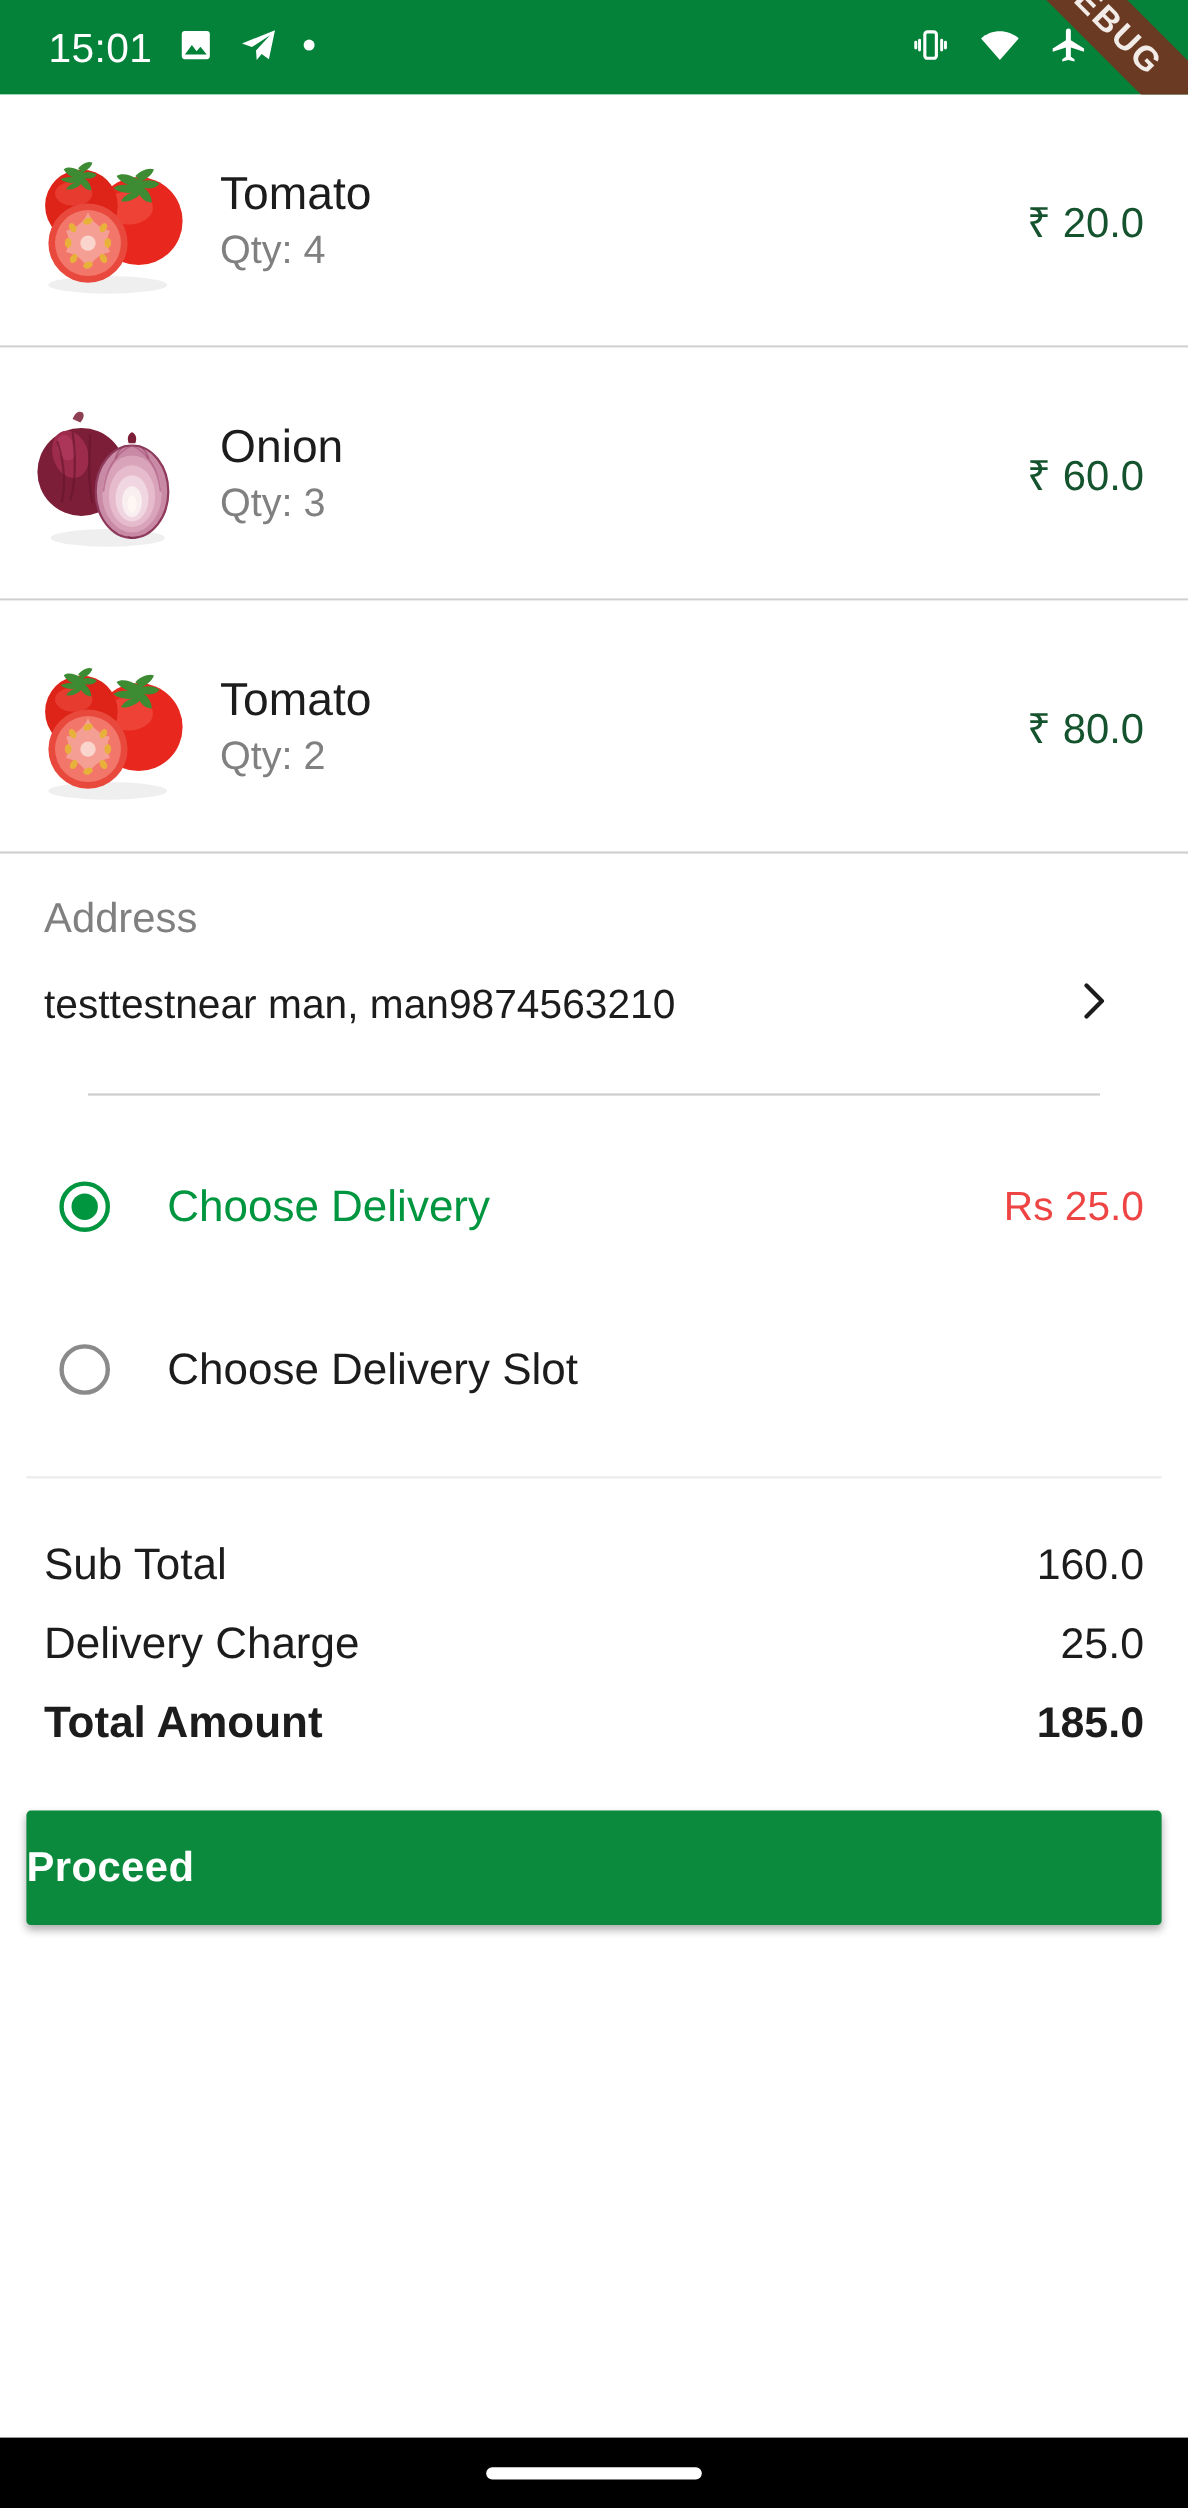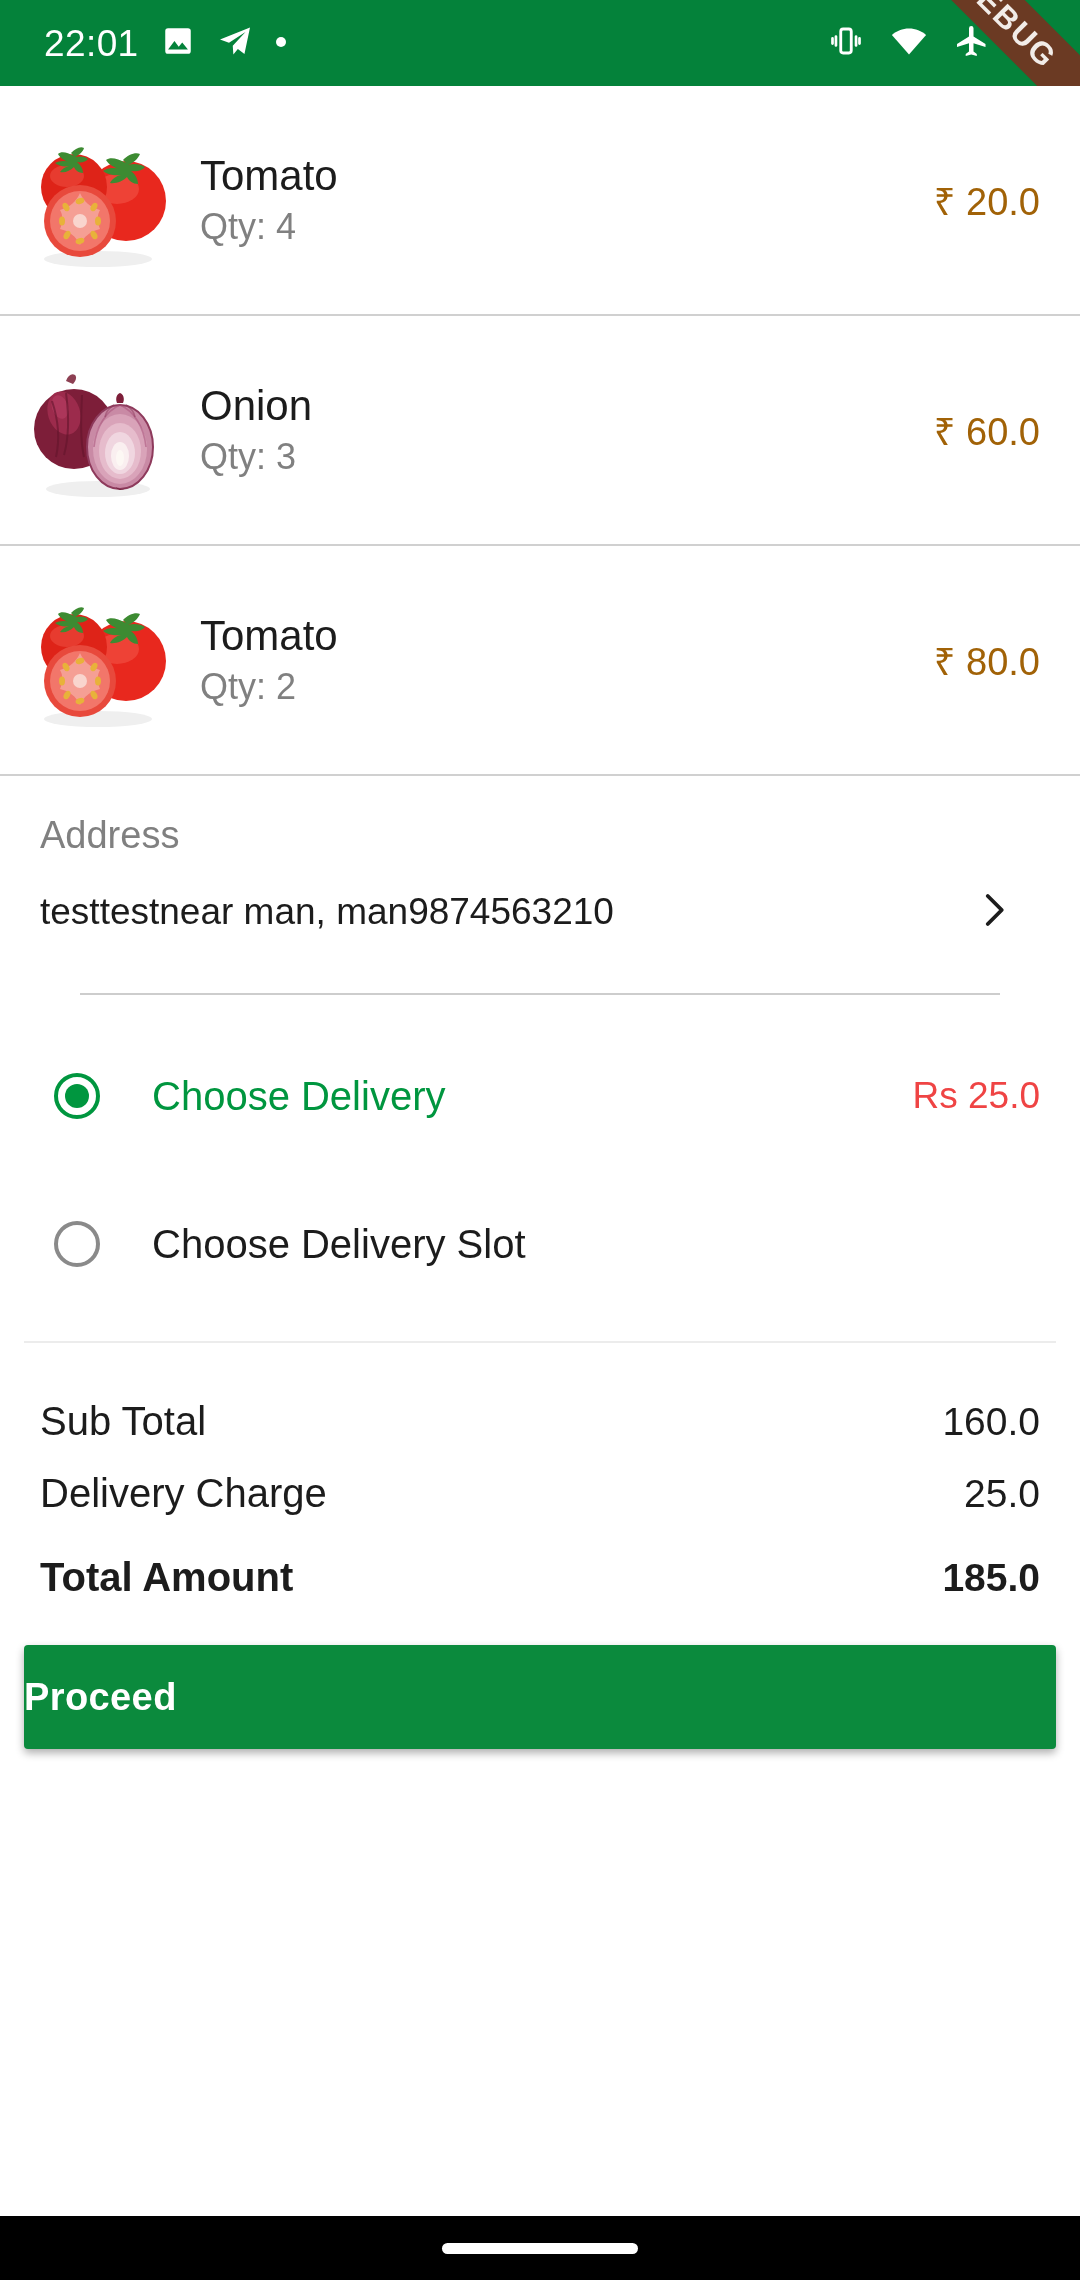--- a/index.html
+++ b/index.html
@@ -132,21 +132,21 @@
     color: #1c1c1c;
     line-height: 1.05;
   }
   .item-qty {
     font-size: 36px;
     color: #808080;
     line-height: 1.05;
   }
   .item-price {
     font-size: 38px;
-    color: #a16207;
+    color: #14532d;
     white-space: nowrap;
     text-align: center;
   }
 
   
   .address-section {
     padding: 38px 40px 0 40px;
     background: #ffffff;
   }
   .address-label {
@@ -236,21 +236,21 @@
   }
   .total-row {
     display: flex;
     align-items: baseline;
     justify-content: space-between;
     height: 72px;
   }
   .total-row .tl { font-size: 40px; color: #1c1c1c; }
   .total-row .tv { font-size: 39px; color: #1c1c1c; }
   .total-row.grand .tl,
-  .total-row.grand .tv { font-weight: bold; margin-top: 12px; }
+  .total-row.grand .tv { font-weight: bold; }
 
   
   .proceed-wrap { padding: 30px 24px 0 24px; }
   .proceed-btn {
     height: 104px;
     background: #0b8a3d;
     border-radius: 4px;
     display: flex;
     align-items: center;
     box-shadow: 0 4px 8px rgba(0,0,0,0.32);
@@ -281,21 +281,21 @@
     border-radius: 6px;
   }
 </style>
 </head>
 <body>
 
 <div id="screen">
 
   <div class="status-bar">
     <div class="status-left">
-      <div class="status-time">22:01</div>
+      <div class="status-time">15:01</div>
       <span class="sicon">
         <svg width="34" height="34" viewBox="0 0 24 24">
             <rect x="3" y="3" width="18" height="18" rx="2" fill="#fff"></rect>
             <path d="M5 18l4.5-6 3 4 2.5-3 4 5z" fill="#04823a"></path>
           </svg>
       </span>
       <span class="sicon">
         <svg width="36" height="36" viewBox="0 0 24 24">
             <path d="M22 3L2 11l6 2.2L19 6l-8.5 9.2.4 5.8 3-3.6 4.4 3.2z" fill="#fff"></path>
           </svg>

